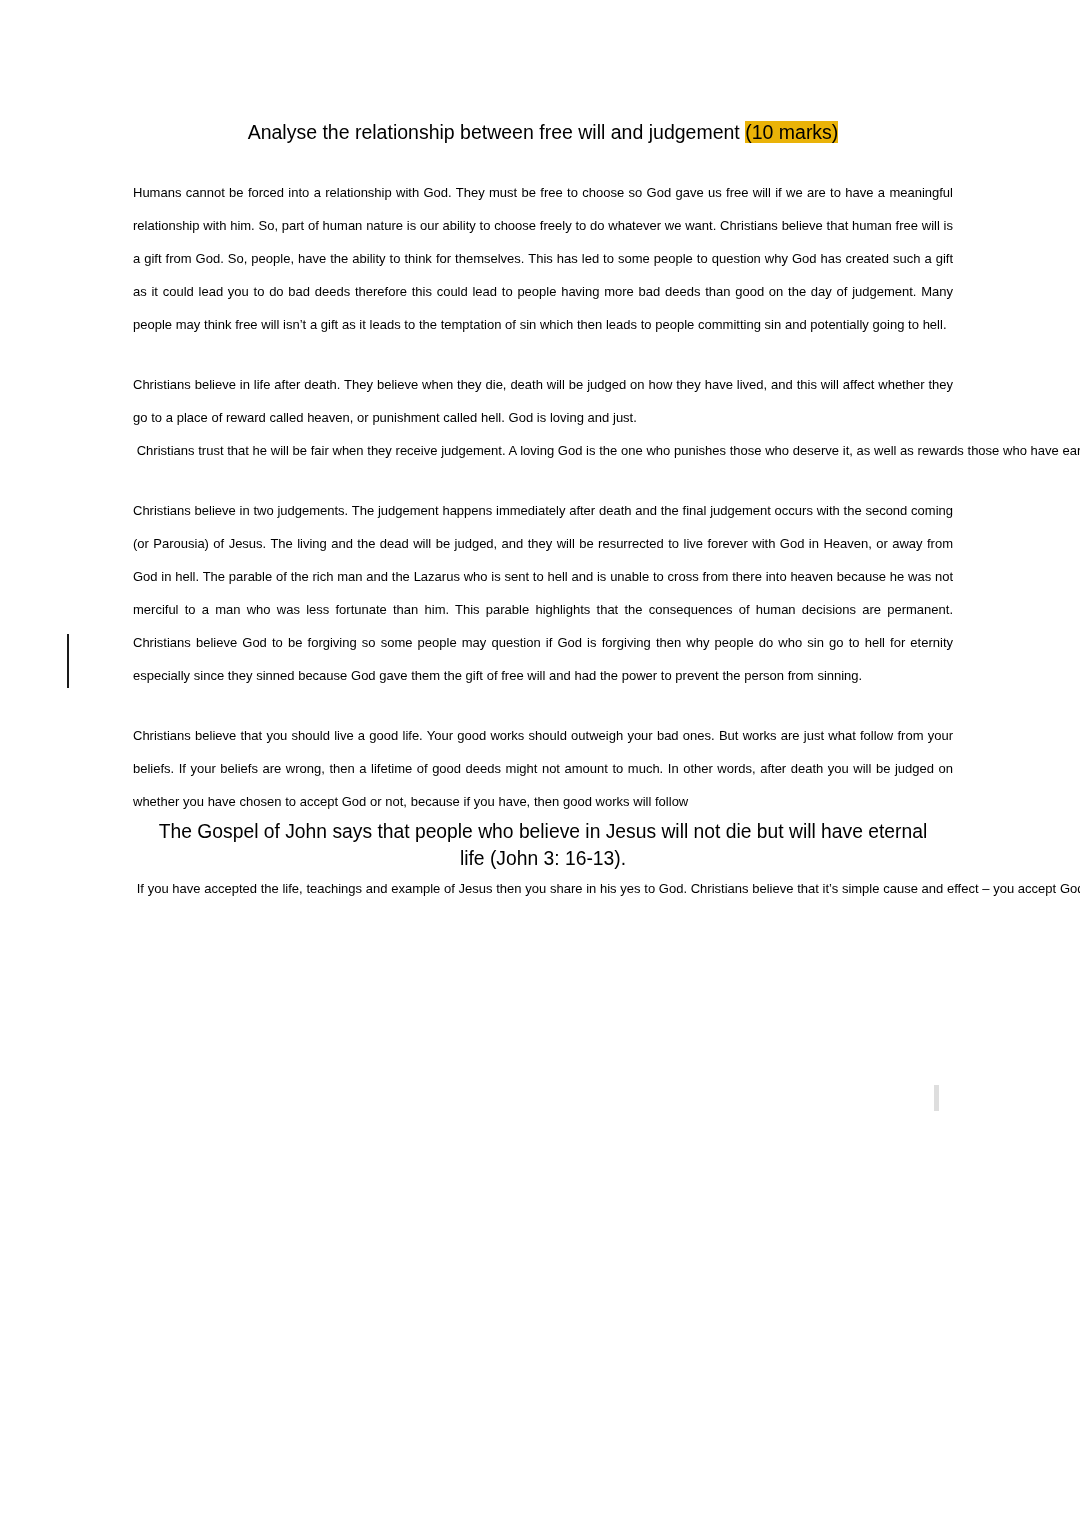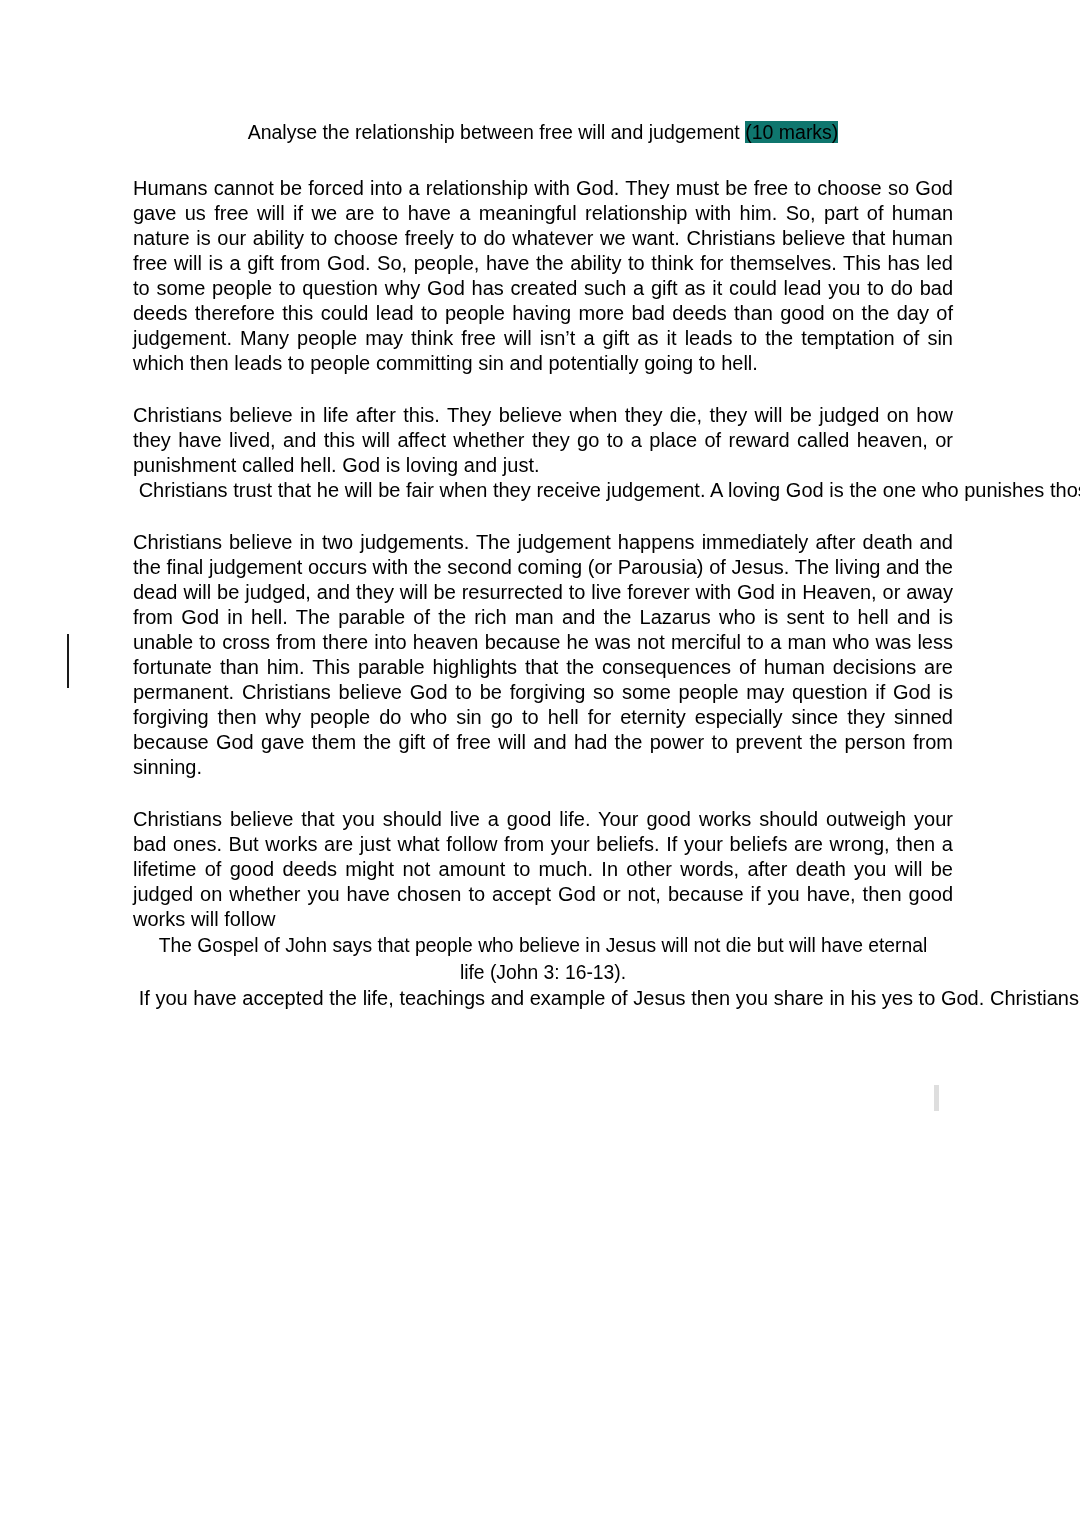--- a/index.html
+++ b/index.html
@@ -37,26 +37,26 @@
     text-align: center;
     font-size: 19.5px;
     line-height: 28px;
     margin-bottom: 30px;
     white-space: nowrap;
   }
   .title-underline {
     text-underline-offset: 3px;
   }
   .mark-hl {
-    background: #0f766e;
+    background: #eab308;
   }
 
   p.para {
-    font-size: 20px;
-    line-height: 25px;
+    font-size: 13px;
+    line-height: 33px;
     margin: 0 0 27px 0;
     text-align: justify;
     text-justify: inter-word;
     hyphens: none;
     word-spacing: 0.1px;
   }
   p.para:last-child { margin-bottom: 0; }
 
   p.para.tight { margin-bottom: 0; }
 
@@ -101,21 +101,21 @@
 <div class="page">
 
   <div class="doc-body">
 
     <div class="title-line">
       <span class="title-underline">Analyse the relationship between free will and judgement </span><span class="title-underline mark-hl">(10 marks)</span>
     </div>
 
     <p class="para">Humans cannot be forced into a relationship with God. They must be free to choose so God gave us free will if we are to have a meaningful relationship with him. So, part of human nature is our ability to choose freely to do whatever we want. Christians believe that human free will is a gift from God. So, people, have the ability to think for themselves. This has led to some people to question why God has created such a gift as it could lead you to do bad deeds therefore this could lead to people having more bad deeds than good on the day of judgement. Many people may think free will isn’t a gift as it leads to the temptation of sin which then leads to people committing sin and potentially going to hell.</p>
 
-    <p class="para tight">Christians believe in life after this. They believe when they die, they will be judged on how they have lived, and this will affect whether they go to a place of reward called heaven, or punishment called hell. God is loving and just.</p>
+    <p class="para tight">Christians believe in life after death. They believe when they die, death will be judged on how they have lived, and this will affect whether they go to a place of reward called heaven, or punishment called hell. God is loving and just.</p>
 
 
     <p class="para lead-space"> Christians trust that he will be fair when they receive judgement. A loving God is the one who punishes those who deserve it, as well as rewards those who have earned it. However why is god punishing us as we are only using the free will he gave us. If God wanted us all to accept him and for all of us to go to heaven then why did he give us free will in the first place. If God didn’t give us free will then we would all obey and worship like he wanted.</p>
 
     <p class="para">Christians believe in two judgements. The judgement happens immediately after death and the final judgement occurs with the second coming (or Parousia) of Jesus. The living and the dead will be judged, and they will be resurrected to live forever with God in Heaven, or away from God in hell. The parable of the rich man and the Lazarus who is sent to hell and is unable to cross from there into heaven because he was not merciful to a man who was less fortunate than him. This parable highlights that the consequences of human decisions are permanent. Christians believe God to be forgiving so some people may question if God is forgiving then why people do who sin go to hell for eternity especially since they sinned because God gave them the gift of free will and had the power to prevent the person from sinning.</p>
 
     <p class="para tight">Christians believe that you should live a good life. Your good works should outweigh your bad ones. But works are just what follow from your beliefs. If your beliefs are wrong, then a lifetime of good deeds might not amount to much. In other words, after death you will be judged on whether you have chosen to accept God or not, because if you have, then good works will follow</p>
 
     <p class="centered-quote narrow">The Gospel of John says that people who believe in Jesus will not die but will have eternal life (John 3: 16-13).</p>
 

